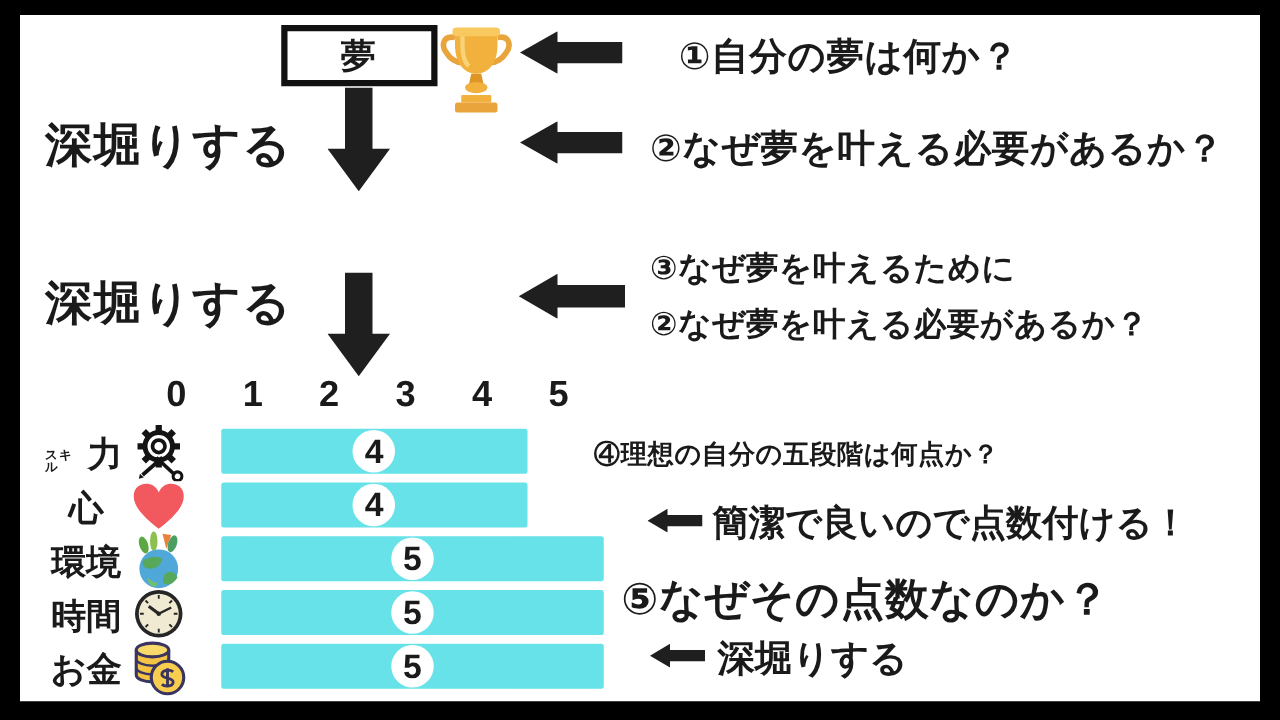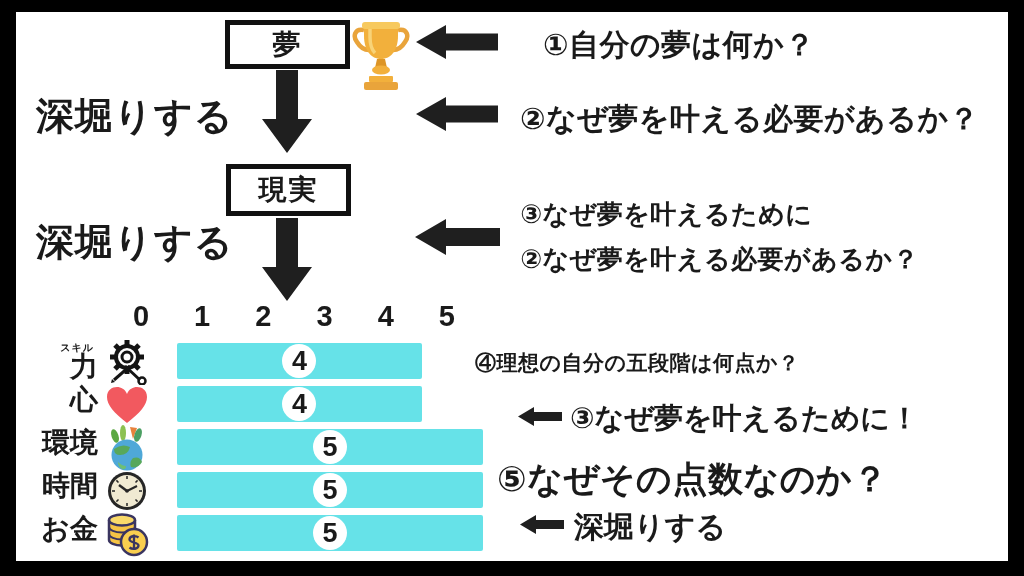--- a/index.html
+++ b/index.html
@@ -28,21 +28,21 @@
   .bar{
     height:36px;border-radius:2px;display:flex;align-items:center;justify-content:center;
   }
   .badge{
     width:34px;height:34px;border-radius:50%;background:#fff;
     display:flex;align-items:center;justify-content:center;font-size:27px;
   }
   .chart-row{position:absolute;left:20px;height:36px;width:440px;}
   .row-label{
     position:absolute;left:0;top:0;width:62px;height:36px;
-    display:flex;flex-direction:column;align-items:flex-end;
+    display:flex;flex-direction:row;align-items:flex-end;justify-content:center;
   }
   .furigana{font-size:10px;line-height:10px;letter-spacing:1px;margin-bottom:-1px;margin-right:4px;}
   .row-label-main{font-size:28px;line-height:30px;white-space:nowrap;}
   .row-icon{
     position:absolute;left:64px;top:-4px;width:54px;height:46px;
     display:flex;align-items:center;justify-content:center;
   }
   .note-text{font-size:29px;white-space:nowrap;}
   svg{display:block;}
 </style>
@@ -87,23 +87,20 @@
     </span>
 
     <span class="abs" style="left:400px;top:85px;">
       <svg width="82" height="34" viewBox="0 0 82 34">
           <path d="M0 17 L30 0 V8.5 H82 V25.5 H30 V34 Z" fill="#1F1F1F"></path>
         </svg>
     </span>
 
     <div class="q-text abs" style="left:504px;top:87px;">②なぜ夢を叶える必要があるか？</div>
 
-    <div class="flow-box abs" style="left:210px;top:152px;width:115px;height:42px;">
-      <span>現実</span>
-    </div>
 
     <div class="dig-label abs" style="left:20px;top:205px;">深堀りする</div>
 
     <span class="abs" style="left:246px;top:206px;">
       <svg width="50" height="83" viewBox="0 0 50 83">
           <path d="M14 0 H36 V49 H50 L25 83 L0 49 H14 Z" fill="#1F1F1F"></path>
         </svg>
     </span>
 
     <span class="abs" style="left:399px;top:207px;">
@@ -263,21 +260,21 @@
       </div>
     </div>
 
     <div class="q-text abs" style="left:459px;top:337px;font-size:21px;font-family:Liberation Mono, monospace;">④理想の自分の五段階は何点か？</div>
 
     <span class="abs" style="left:502px;top:395px;">
       <svg width="44" height="19" viewBox="0 0 44 19">
           <path d="M0 9.5 L16 0 V5 H44 V14 H16 V19 Z" fill="#1F1F1F"></path>
         </svg>
     </span>
-    <div class="note-text abs" style="left:554px;top:387px;">③なぜ夢を叶えるために！</div>
+    <div class="note-text abs" style="left:554px;top:387px;">簡潔で良いので点数付ける！</div>
 
     <div class="q-text abs" style="left:481px;top:444px;font-size:35px;">⑤なぜその点数なのか？</div>
 
     <span class="abs" style="left:504px;top:503px;">
       <svg width="44" height="19" viewBox="0 0 44 19">
           <path d="M0 9.5 L16 0 V5 H44 V14 H16 V19 Z" fill="#1F1F1F"></path>
         </svg>
     </span>
     <div class="note-text abs" style="left:558px;top:495px;font-size:30px;">深堀りする</div>
 

